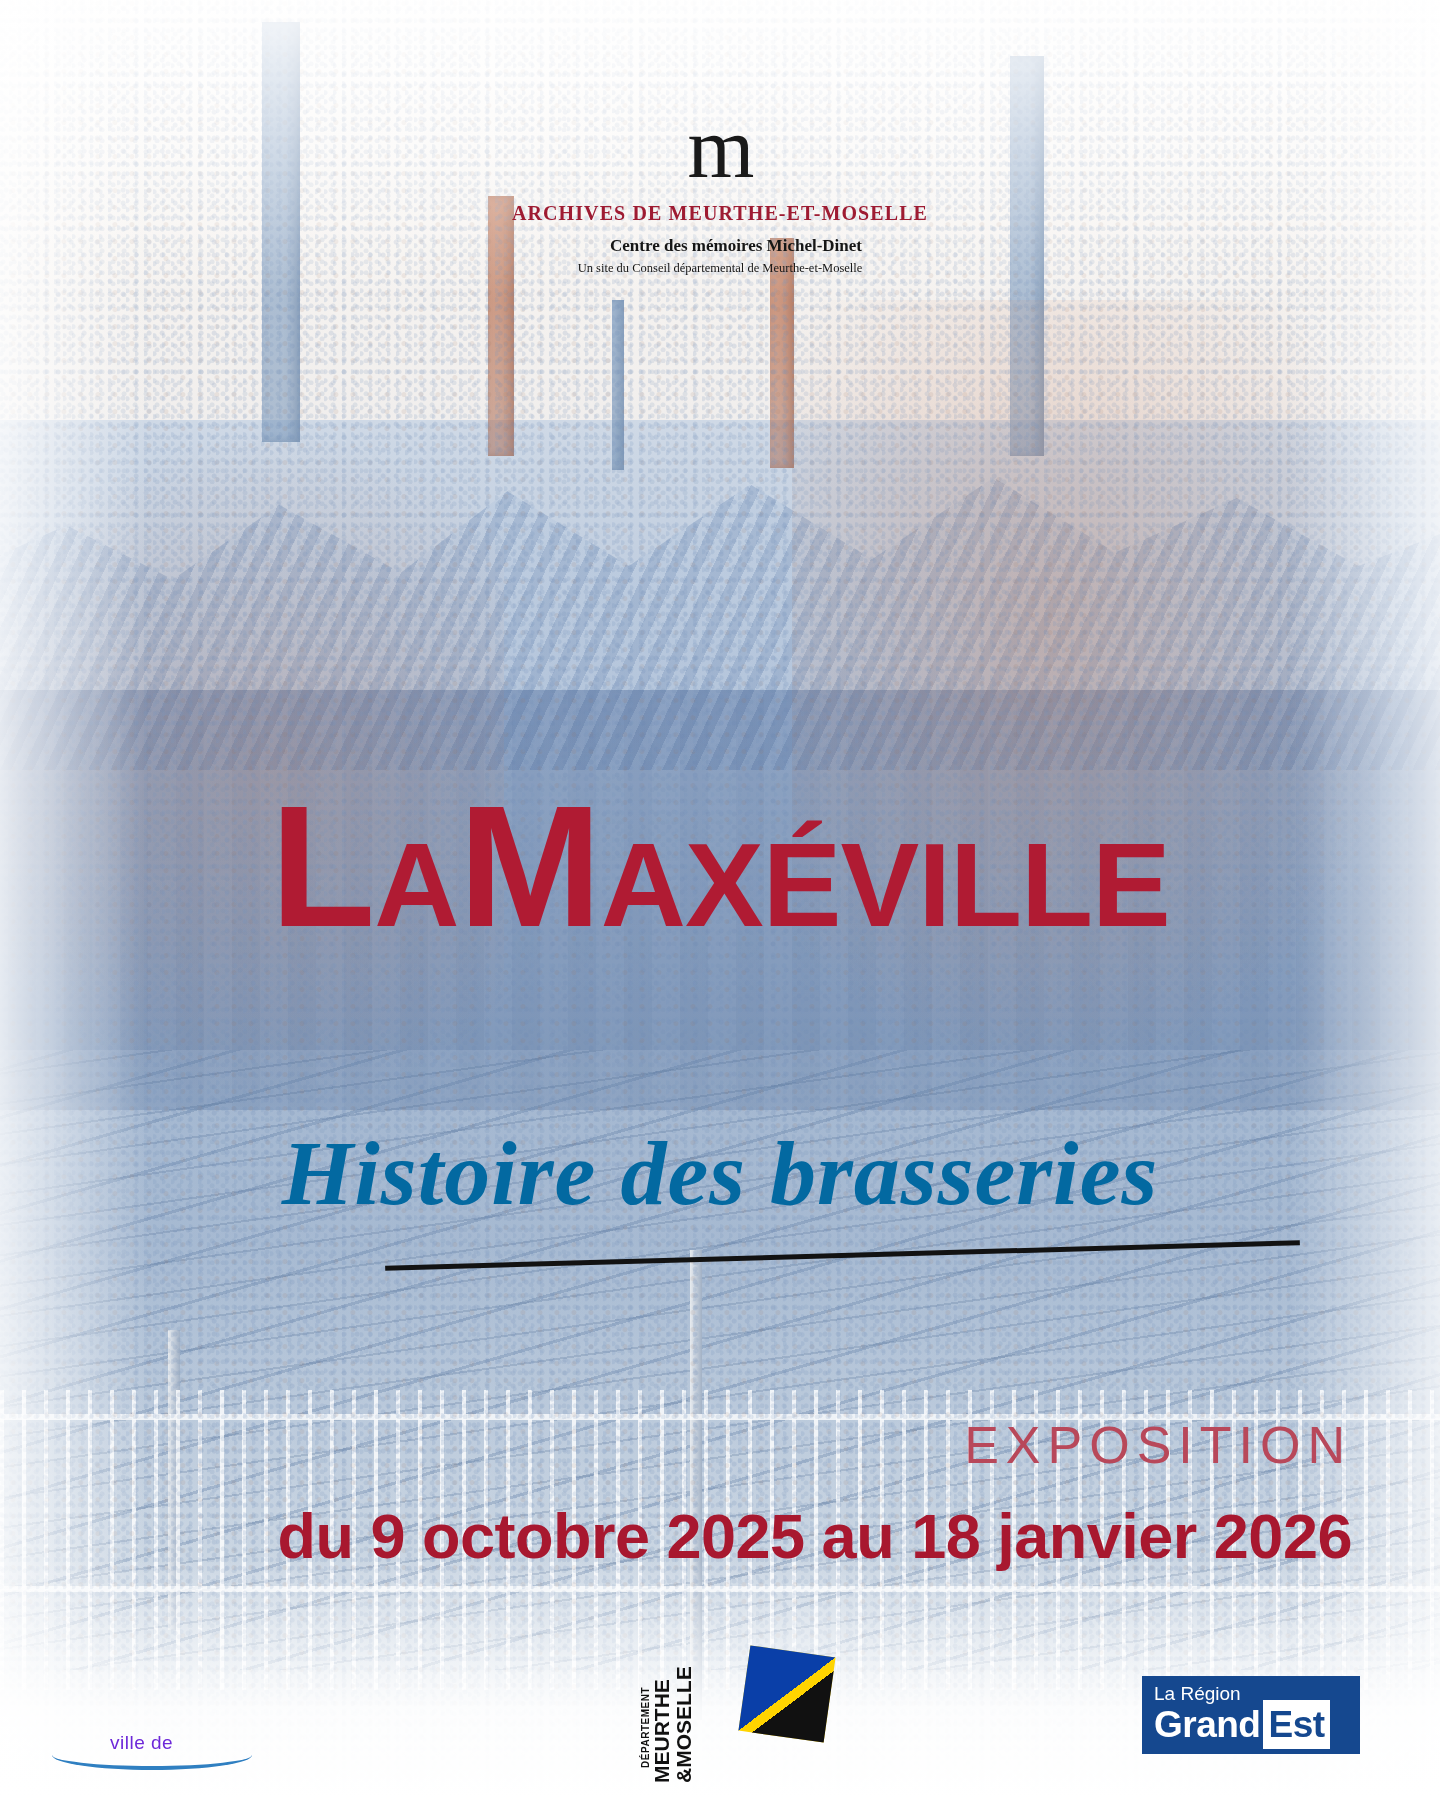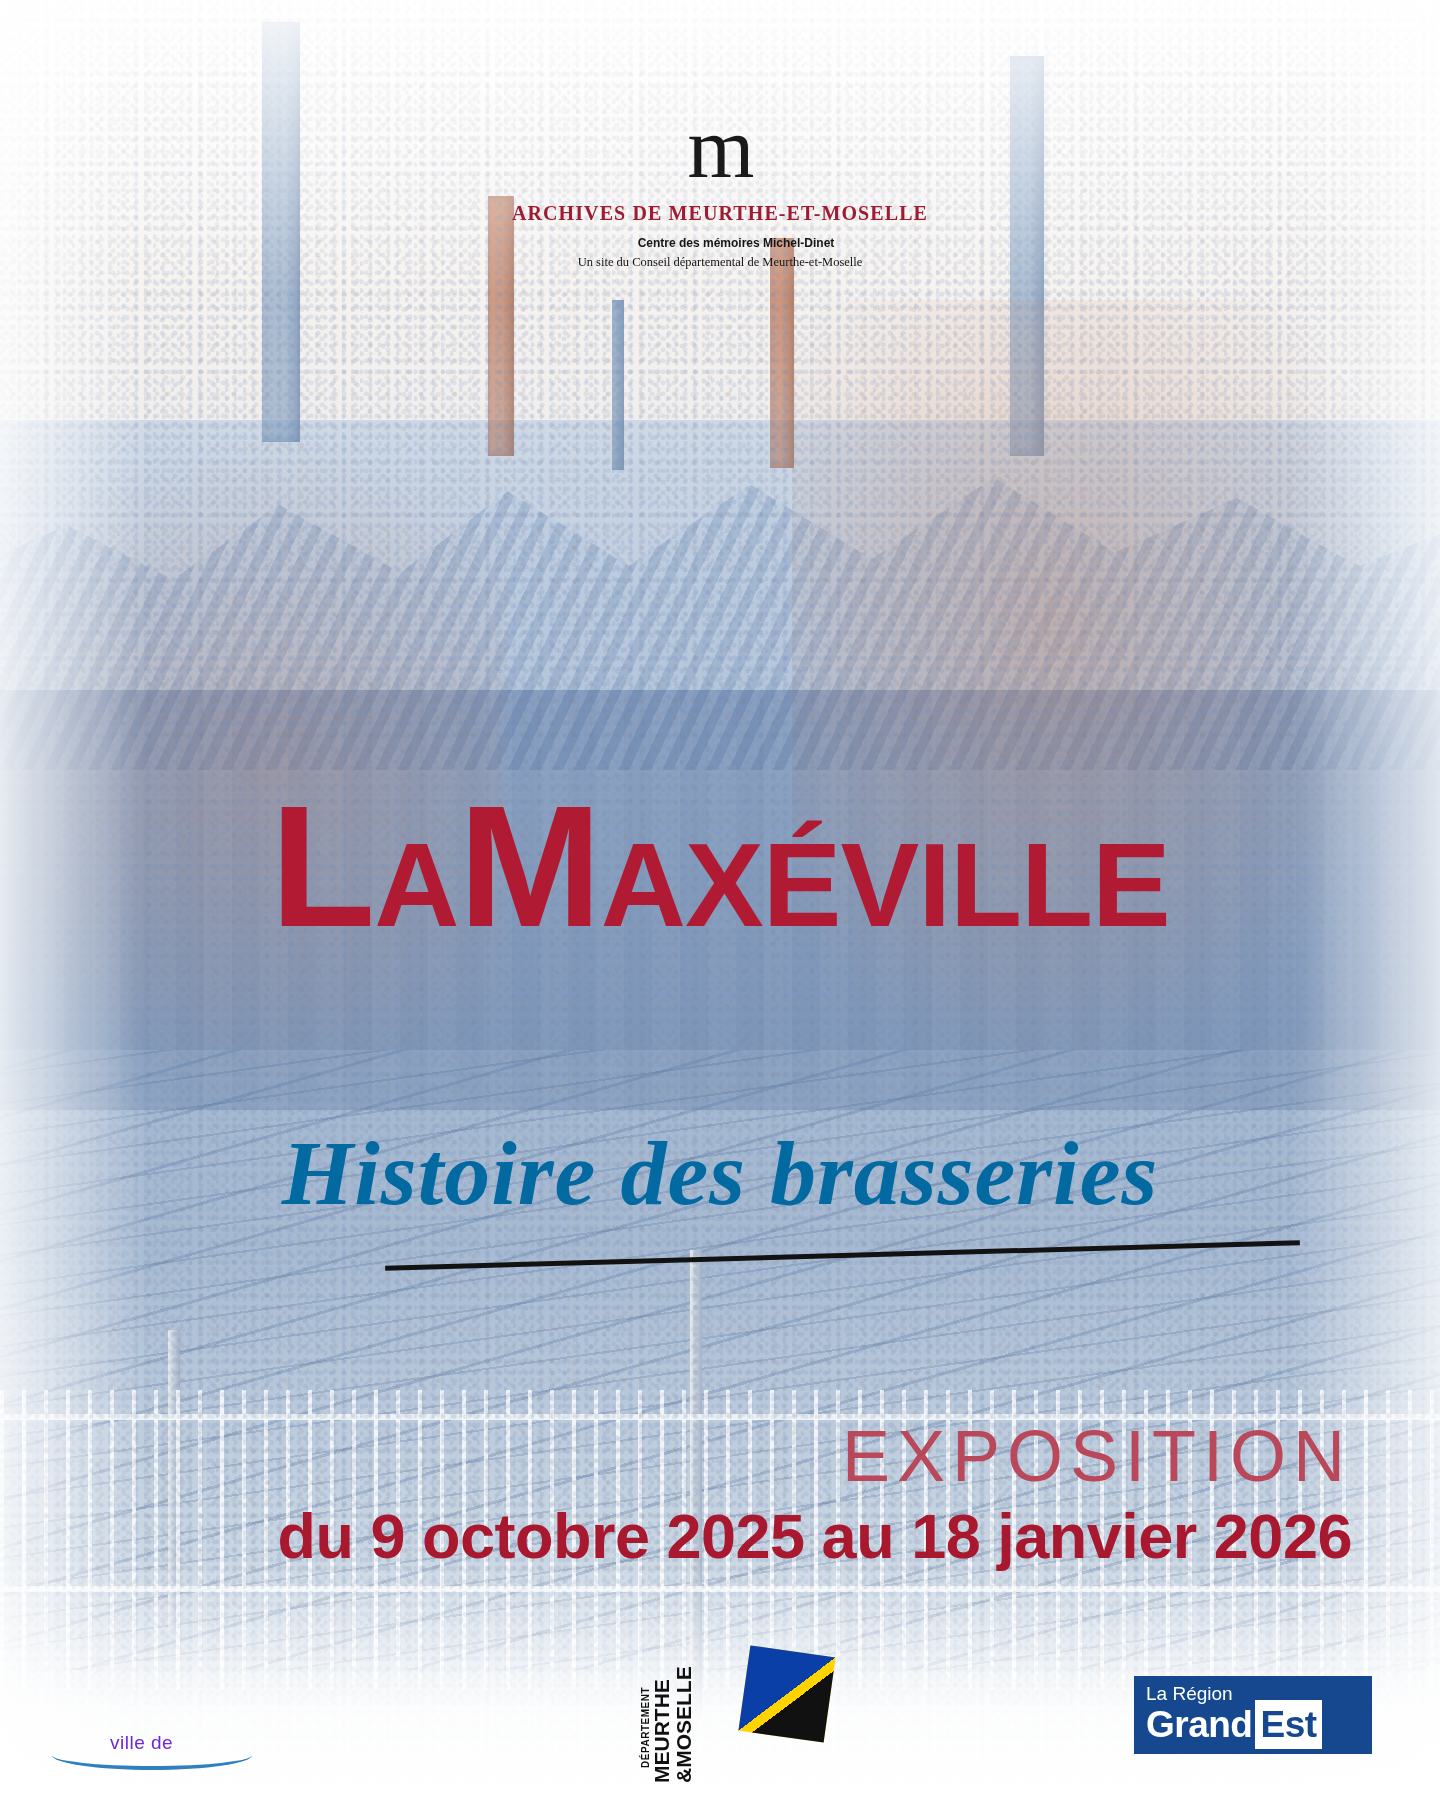--- a/index.html
+++ b/index.html
@@ -147,23 +147,23 @@
   .logo-title {
     margin-top: 16px;
     font-family: "Liberation Serif", serif;
     font-weight: bold;
     font-size: 20px;
     letter-spacing: 1.1px;
     color: #9e1b32;
   }
   .logo-sub1 {
     margin-top: 11px;
-    font-family: Liberation Sans, sans-serif;
-    font-weight: bold;
-    font-size: 12px;
+    font-family: Liberation Serif, serif;
+    font-weight: bold;
+    font-size: 17px;
     color: #161616;
     margin-left: 32px;
   }
   .logo-sub2 {
     margin-top: 5px;
     font-family: "Liberation Serif", serif;
     font-size: 12.5px;
     color: #161616;
   }
 
@@ -209,21 +209,21 @@
     background: #121212;
     transform: rotate(-1.6deg);
   }
 
   
   .expo {
     position: absolute;
     z-index: 6;
     top: 1415px;
     right: 88px;
-    font-size: 72px;
+    font-size: 52px;
     letter-spacing: 7px;
     color: #b8485a;
     font-weight: normal;
   }
   .dates {
     position: absolute;
     z-index: 6;
     top: 1500px;
     right: 88px;
     font-size: 63px;
@@ -305,23 +305,23 @@
   .dept-tri2 {
     position: absolute;
     left: 104px; top: 0;
     width: 86px; height: 86px;
     transform: rotate(8deg);
     background: linear-gradient(to top left, #111 0%, #111 42%, transparent 42%);
   }
 
   .logo-region {
     position: absolute;
-    right: 68px;
+    right: 80px;
     bottom: 46px;
-    width: 238px;
+    width: 218px;
     height: 78px;
     background: #15488f;
     color: #fff;
     padding: 8px 12px;
     box-sizing: border-box;
   }
   .region-top {
     font-size: 19px;
     line-height: 1.1;
     font-weight: normal;

